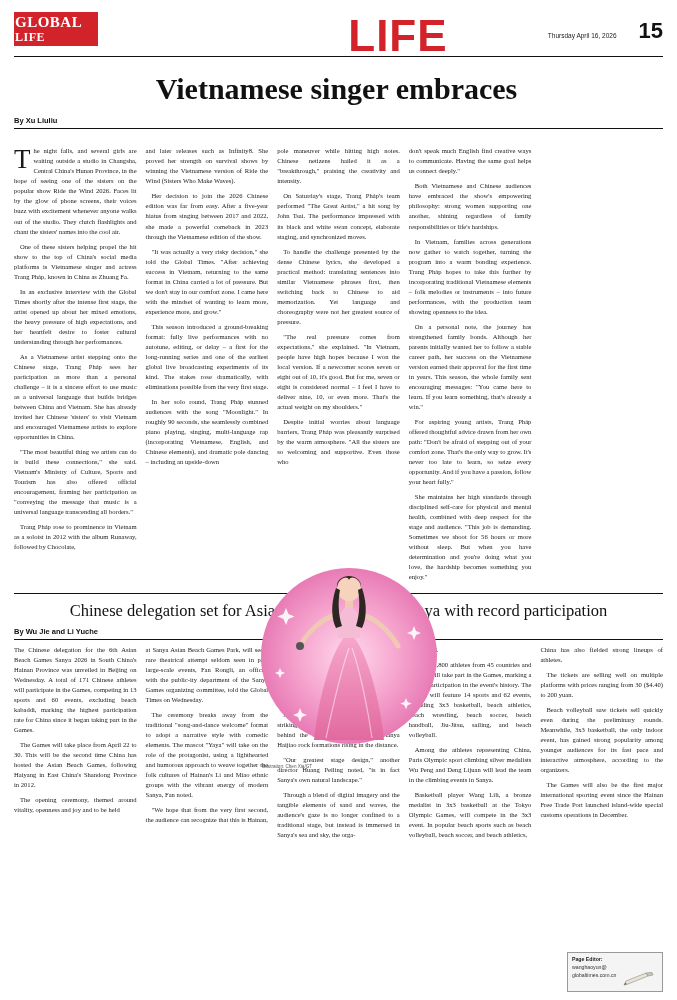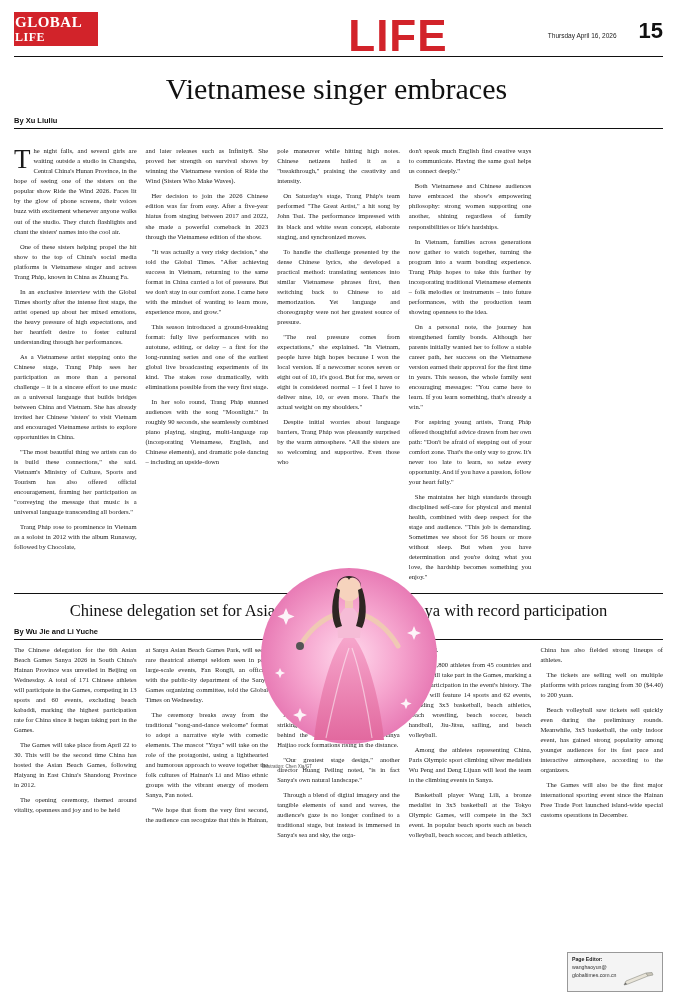--- a/index.html
+++ b/index.html
@@ -84,21 +84,21 @@
   }
 
   
   .headline {
     text-align: center;
     font-family: "Liberation Serif", serif;
     font-size: 30px;
     line-height: 1.18;
     color: #111;
     padding: 14px 44px 10px 40px;
-    font-weight: normal;
+    font-weight: bold;
   }
 
   
   .story1 {
     position: relative;
     padding: 0 14px;
   }
   .byline {
     font-family: "Liberation Sans", sans-serif;
     font-weight: bold;

